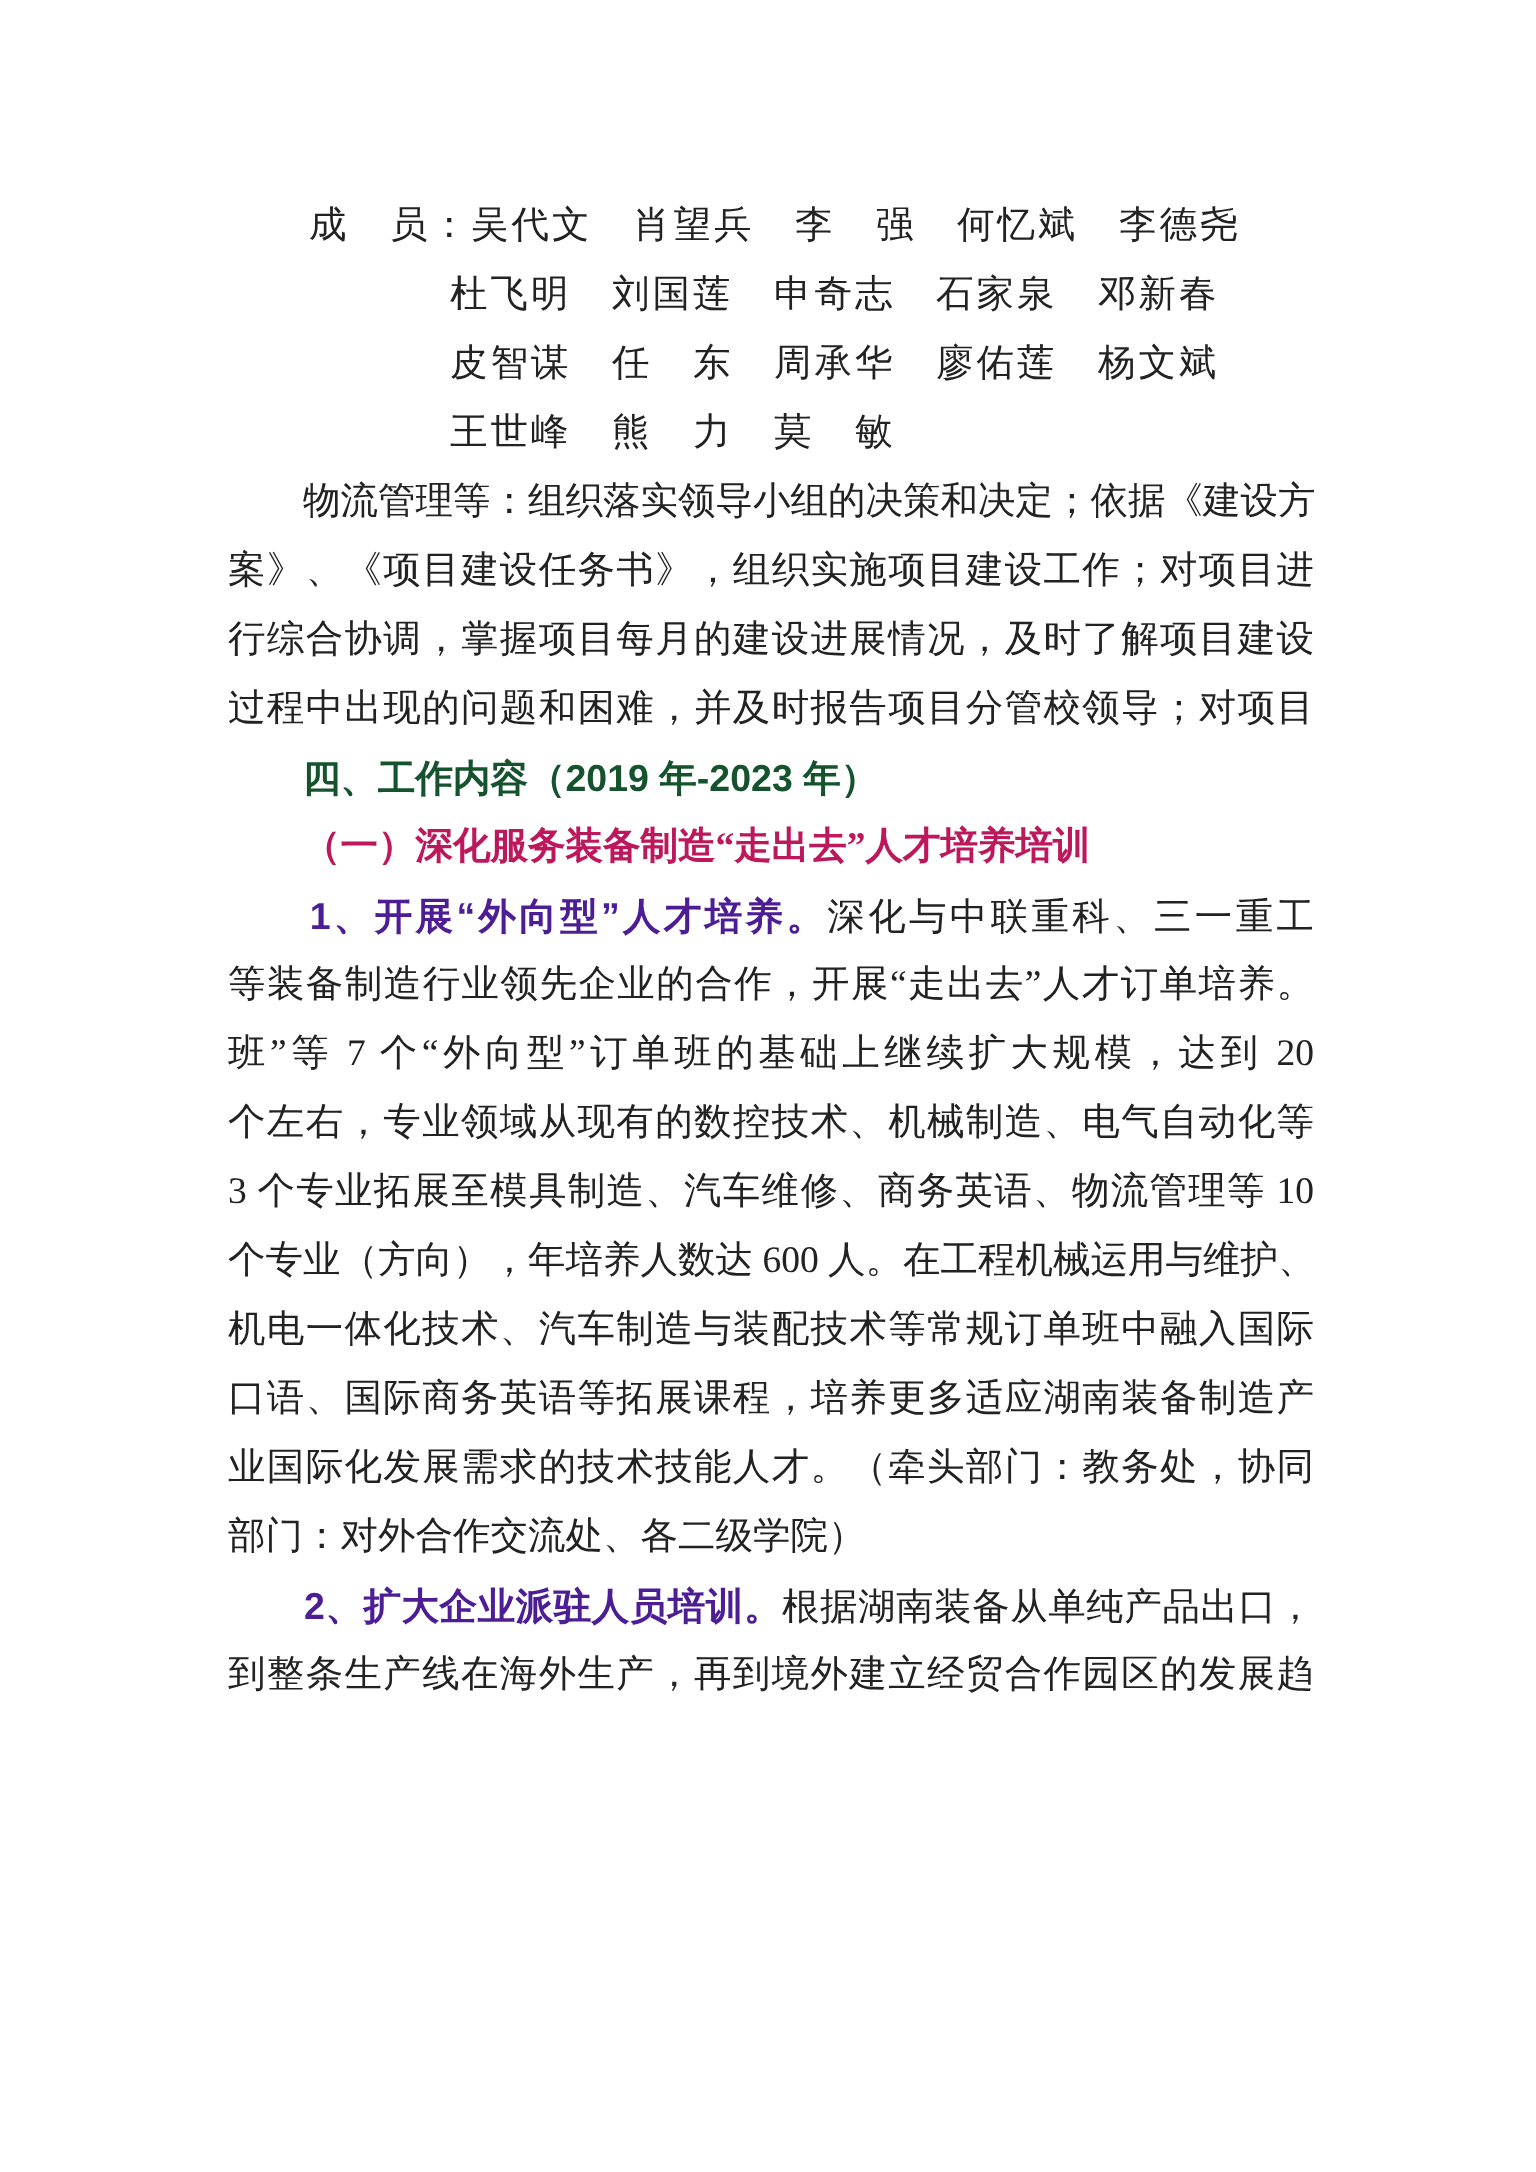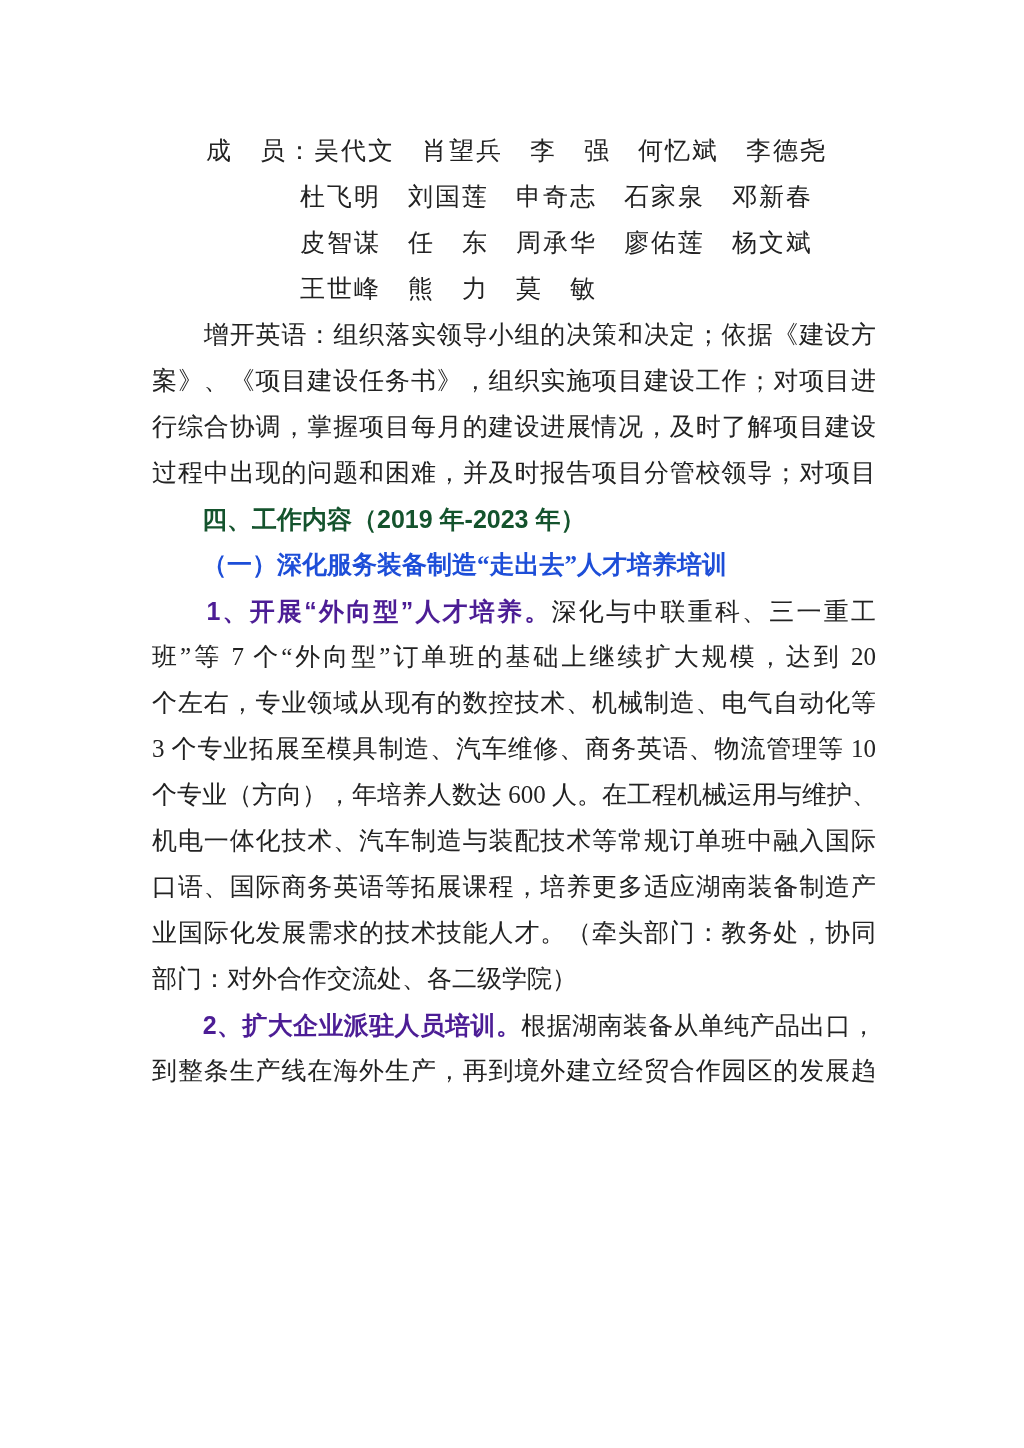--- a/index.html
+++ b/index.html
@@ -39,21 +39,21 @@
   .ln.names {
     padding-left: 148px;
   }
   .ln.h1 {
     font-family: "Liberation Sans", "DejaVu Sans", sans-serif;
     font-weight: bold;
     color: #14532d;
   }
   .ln.h2 {
     font-weight: bold;
-    color: #1d4ed8;
+    color: #be185d;
   }
   .ln b {
     font-weight: bold;
     font-family: "Liberation Sans", "DejaVu Sans", sans-serif;
     color: #4c1d95;
   }
   .page-number {
     position: absolute;
     top: 1310px;
     left: 0;
@@ -67,27 +67,28 @@
 </style>
 </head>
 <body>
 
 <div class="page">
   <div id="doc-body" class="doc-body">
       <div class="ln member"><span>　　成　员：吴代文　肖望兵　李　强　何忆斌　李德尧</span></div>
       <div class="ln member names"><span>杜飞明　刘国莲　申奇志　石家泉　邓新春</span></div>
       <div class="ln member names"><span>皮智谋　任　东　周承华　廖佑莲　杨文斌</span></div>
       <div class="ln member names"><span>王世峰　熊　力　莫　敏</span></div>
-      <div class="ln j"><span>　　增开英语：组织落实领导小组的决策和决定；依据《建设方</span></div>
+      <div class="ln j"><span>　　物流管理等：组织落实领导小组的决策和决定；依据《建设方</span></div>
       <div class="ln j"><span>案》、《项目建设任务书》，组织实施项目建设工作；对项目进</span></div>
       <div class="ln j"><span>行综合协调，掌握项目每月的建设进展情况，及时了解项目建设</span></div>
       <div class="ln j"><span>过程中出现的问题和困难，并及时报告项目分管校领导；对项目</span></div>
       <div class="ln h1"><span>　　四、工作内容（2019 年-2023 年）</span></div>
       <div class="ln h2"><span>　　（一）深化服务装备制造“走出去”人才培养培训</span></div>
       <div class="ln j"><span>　　</span><b>1、开展“外向型”人才培养。</b><span>深化与中联重科、三一重工</span></div>
+      <div class="ln j"><span>等装备制造行业领先企业的合作，开展“走出去”人才订单培养。</span></div>
       <div class="ln j"><span>班”等 7 个“外向型”订单班的基础上继续扩大规模，达到 20</span></div>
       <div class="ln j"><span>个左右，专业领域从现有的数控技术、机械制造、电气自动化等</span></div>
       <div class="ln j"><span>3 个专业拓展至模具制造、汽车维修、商务英语、物流管理等 10</span></div>
       <div class="ln j"><span>个专业（方向），年培养人数达 600 人。在工程机械运用与维护、</span></div>
       <div class="ln j"><span>机电一体化技术、汽车制造与装配技术等常规订单班中融入国际</span></div>
       <div class="ln j"><span>口语、国际商务英语等拓展课程，培养更多适应湖南装备制造产</span></div>
       <div class="ln j"><span>业国际化发展需求的技术技能人才。（牵头部门：教务处，协同</span></div>
       <div class="ln"><span>部门：对外合作交流处、各二级学院）</span></div>
       <div class="ln j"><span>　　</span><b>2、扩大企业派驻人员培训。</b><span>根据湖南装备从单纯产品出口，</span></div>
       <div class="ln j"><span>到整条生产线在海外生产，再到境外建立经贸合作园区的发展趋</span></div>

